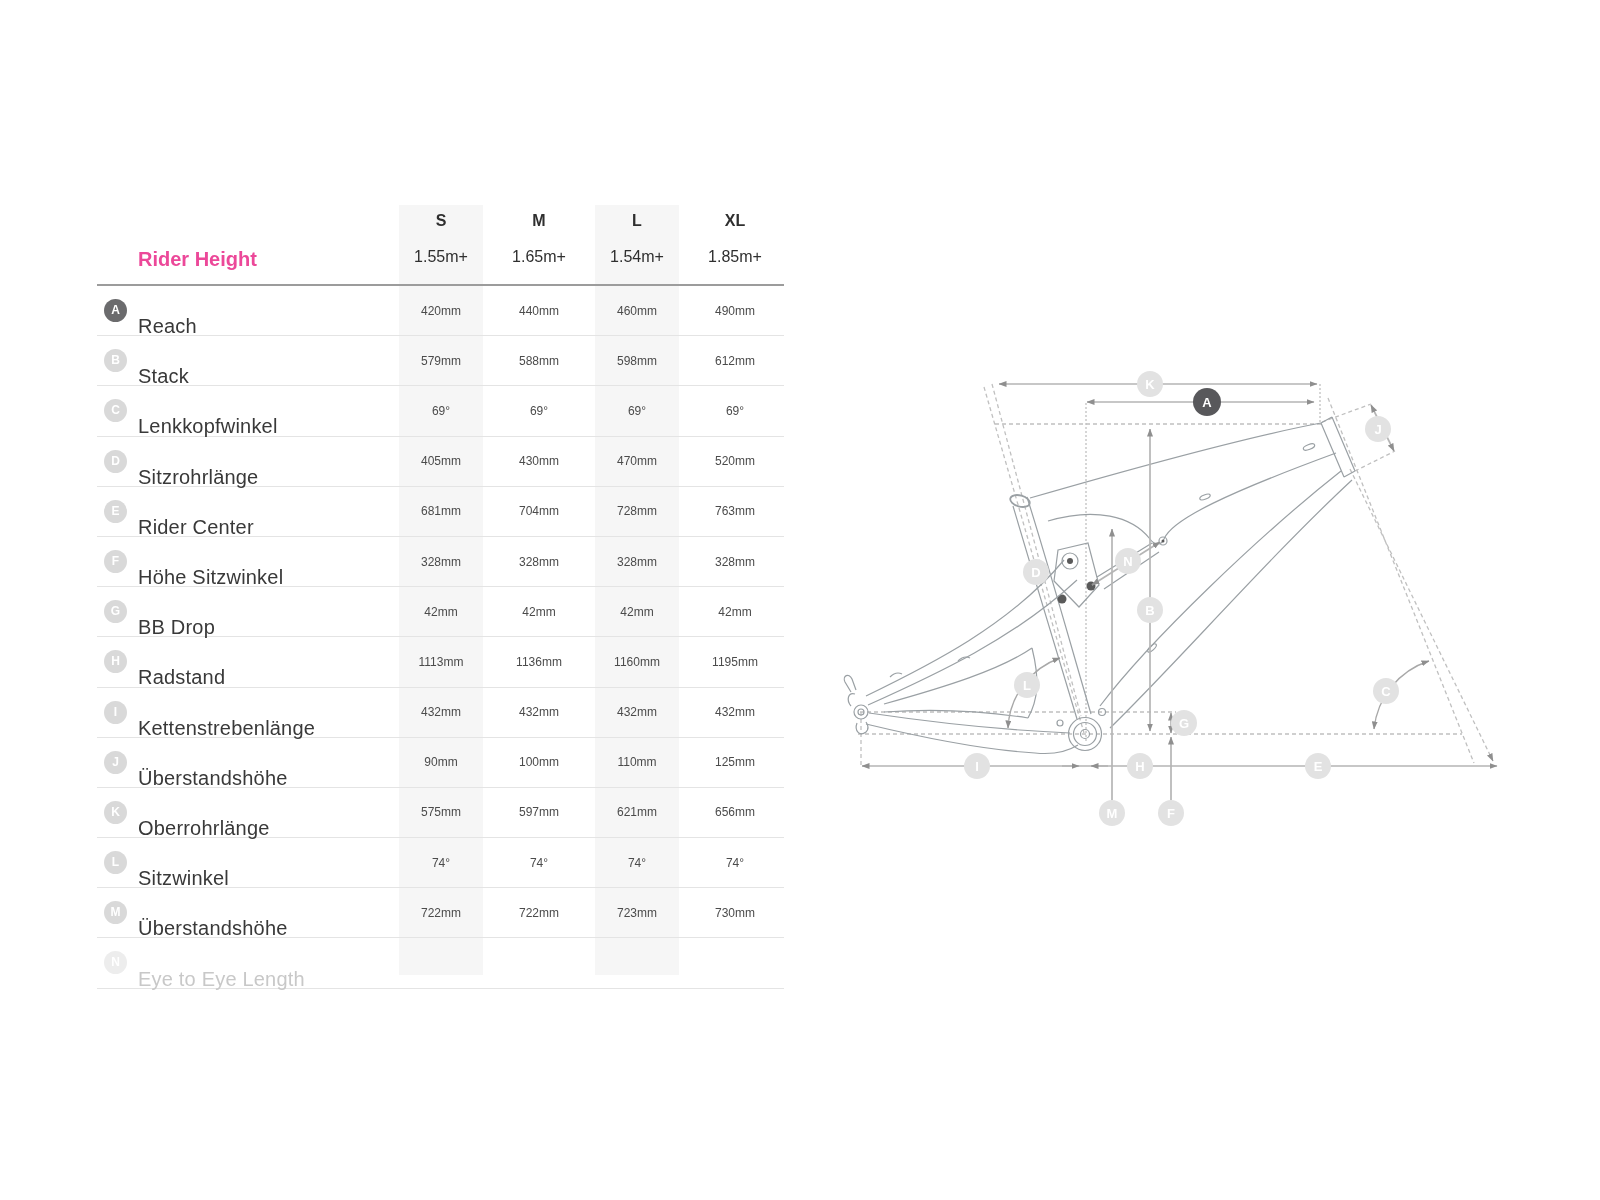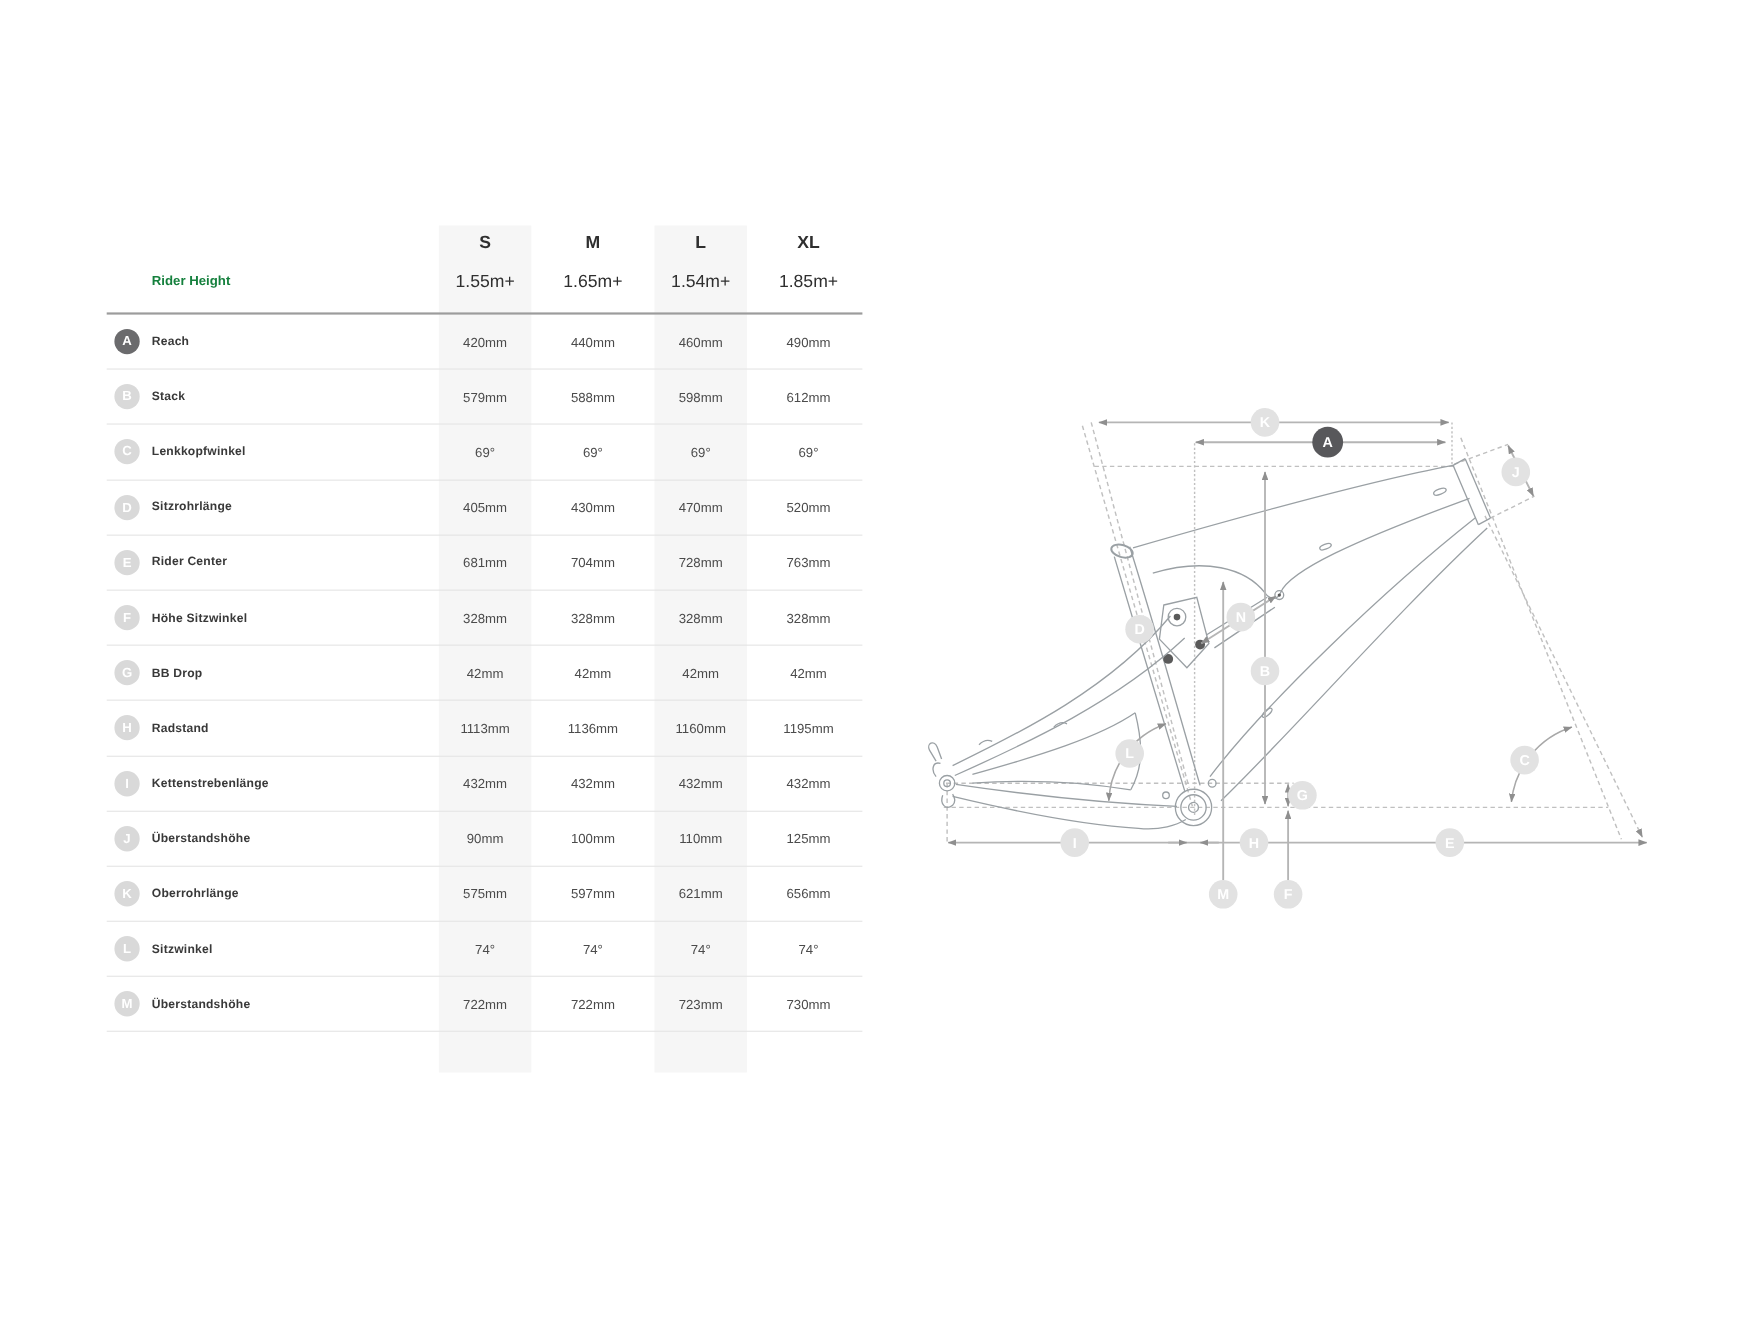--- a/index.html
+++ b/index.html
@@ -10,32 +10,32 @@
   .geo-table{position:absolute;left:97px;top:200px;width:687px;height:776px}
   .band{position:absolute;top:5px;height:770px;width:84px;background:#f6f6f6}
   .band.s{left:302px}
   .band.l{left:498px}
   .hsize{position:absolute;top:12px;width:90px;text-align:center;
          font-weight:bold;font-size:16px;color:#2f2f2f}
   .hhgt{position:absolute;top:48px;width:90px;text-align:center;
         font-weight:normal;font-size:16px;color:#2f2f2f}
   .c0{left:299px}.c1{left:397px}.c2{left:495px}.c3{left:593px}
   .rider{position:absolute;left:41px;top:48px;font-weight:bold;
-         font-size:12px;color:#15803d}
+         font-size:20px;color:#ec4899}
   .rows{position:absolute;left:0;top:84px;width:100%;
         border-top:2px solid #9c9c9c}
   .trow{position:relative;height:49.2px;border-bottom:1px solid #e4e4e4;
         background:transparent}
   .badge{position:absolute;left:7px;top:13px;width:23px;height:23px;
          border-radius:50%;background:#d9d9d9;color:#fff;font-size:12px;
          font-weight:bold;text-align:center;line-height:23px}
   .trow.sel .badge{background:#6b6b6d}
   .trow.muted .badge{background:#ededed}
-  .rlabel{position:absolute;left:41px;top:0;height:100%;display:flex;
-          align-items:center;font-weight:bold;font-size:11px;color:#393939;
+  .rlabel{position:absolute;left:41px;top:16px;height:100%;display:flex;
+          align-items:center;font-weight:normal;font-size:20px;color:#393939;
           letter-spacing:.2px}
   .trow.muted .rlabel{color:#c8c8c8}
   .val{position:absolute;top:0;height:100%;width:100px;display:flex;
        align-items:center;justify-content:center;font-size:12px;color:#4b4b4b}
   .v0{left:294px}.v1{left:392px}.v2{left:490px}.v3{left:588px}
 
   
   .diagram{position:absolute;left:820px;top:350px;width:700px;height:480px}
   .frame{stroke:#9aa0a4;stroke-width:1.2;fill:none}
   .dash{stroke:#c0c0c0;stroke-width:1.3;fill:none;stroke-dasharray:4 3}
@@ -179,20 +179,28 @@
 
     <div class="trow">
       <span class="badge">M</span>
       <span class="rlabel">Überstandshöhe</span>
       <span class="val v0">722mm</span>
       <span class="val v1">722mm</span>
       <span class="val v2">723mm</span>
       <span class="val v3">730mm</span>
     </div>
 
+    <div class="trow muted">
+      <span class="badge">N</span>
+      <span class="rlabel">Eye to Eye Length</span>
+      <span class="val v0"></span>
+      <span class="val v1"></span>
+      <span class="val v2"></span>
+      <span class="val v3"></span>
+    </div>
 
   </div>
 </div>
 
 <svg class="diagram" viewBox="820 350 700 480" width="700" height="480" xmlns="http://www.w3.org/2000/svg">
   <defs>
     <marker id="ar" markerWidth="8" markerHeight="6" refX="7.5" refY="3" orient="auto-start-reverse" markerUnits="userSpaceOnUse">
       <path d="M0,0 L8,3 L0,6 Z" fill="#8f8f8f"></path>
     </marker>
   </defs>

